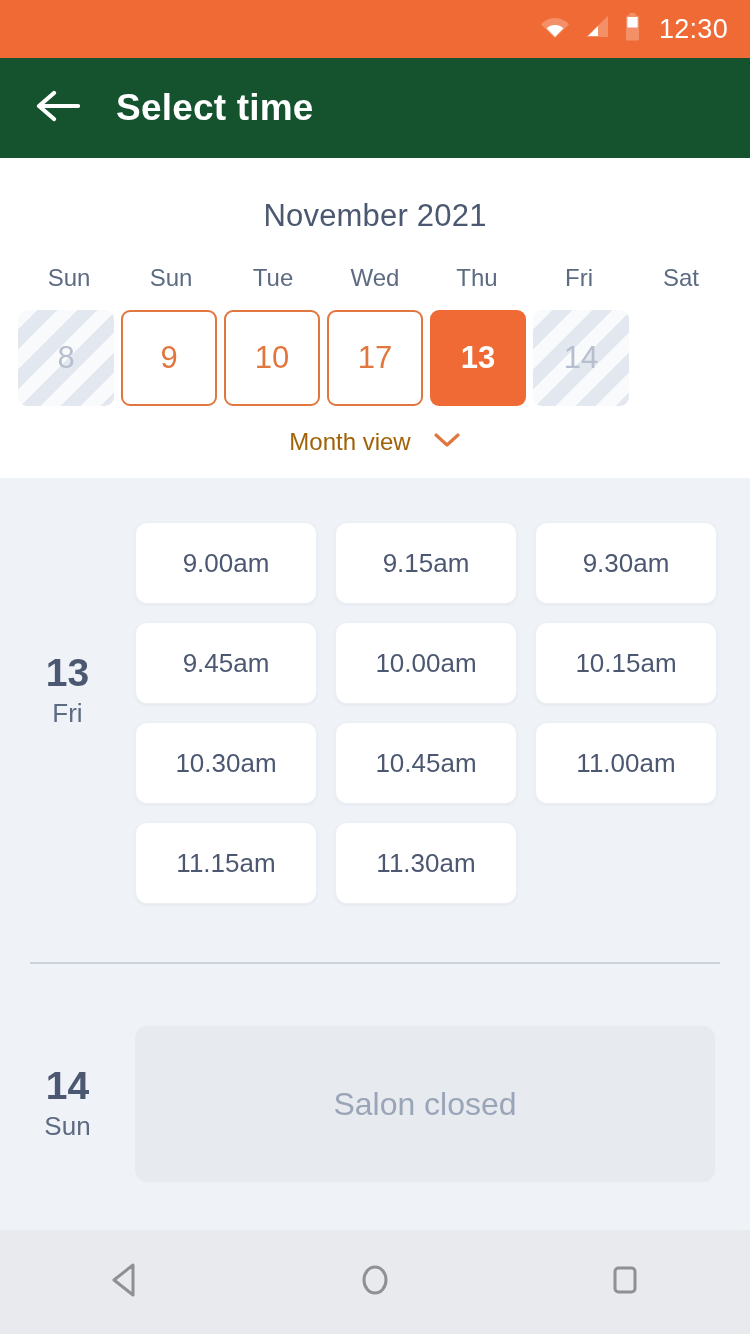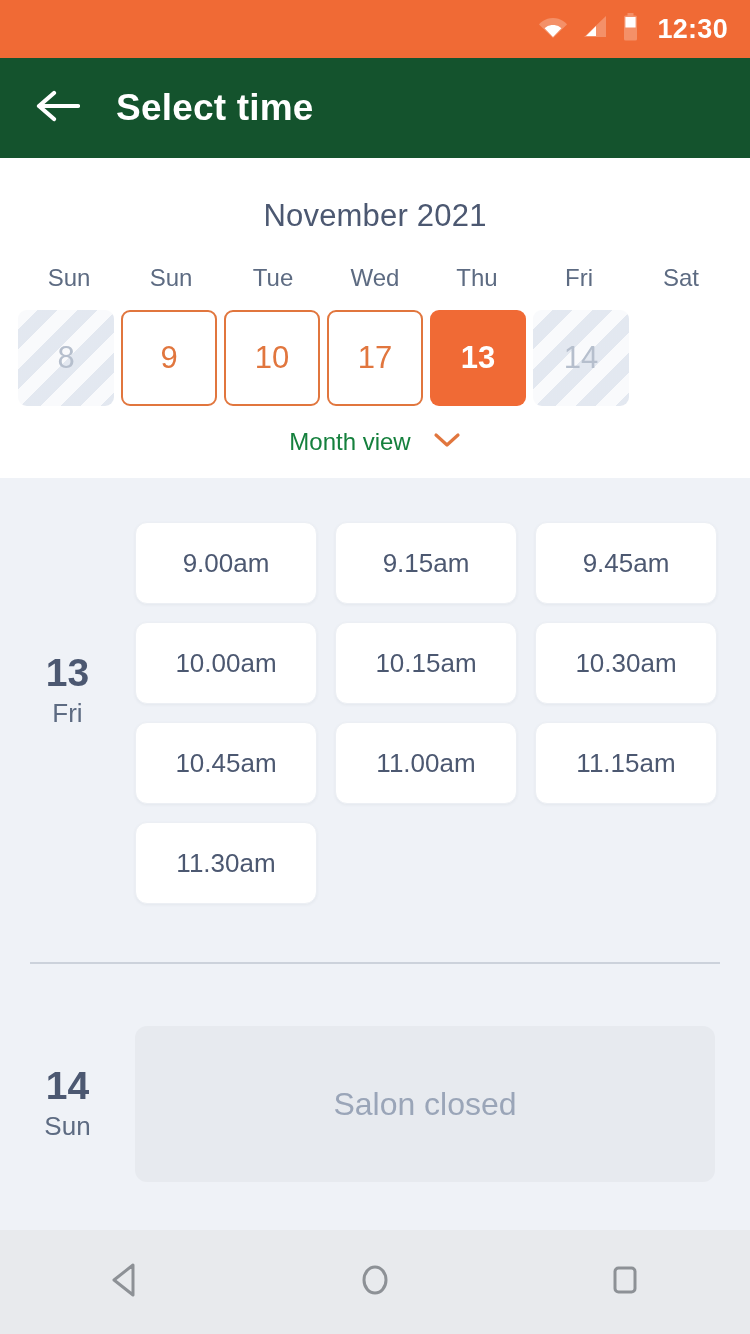--- a/index.html
+++ b/index.html
@@ -13,21 +13,21 @@
 
   
   .statusbar{
     position:absolute; top:0; left:0; width:750px; height:58px;
     background:#f06a35;
     display:flex; align-items:center; justify-content:flex-end;
     padding-right:22px; gap:14px;
   }
   .sb-icon{ display:block; }
   .sb-time{
-    color:#ffffff; font-size:27px; font-weight:bold;
+    color:#ffffff; font-size:27px; font-weight:normal;
     letter-spacing:.3px; margin-left:4px;
   }
 
   
   .appbar{
     position:absolute; top:58px; left:0; width:750px; height:100px;
     background:#14532d;
     display:flex; align-items:center;
   }
   .back-btn{
@@ -76,21 +76,21 @@
   .day.available{
     background:#ffffff; border:2px solid #e1763e; color:#e1763e;
   }
   .day.selected{
     background:#f06a35; color:#ffffff; font-weight:bold;
   }
   .month-view{
     display:flex; align-items:center; justify-content:center;
     gap:22px; margin-top:22px; cursor:pointer;
   }
-  .month-view-label{ color:#15803d; font-size:24px; }
+  .month-view-label{ color:#a16207; font-size:24px; }
 
   
   .content{
     position:absolute; top:478px; left:0; width:750px; height:752px;
     background:#eff2f7; overflow:hidden;
   }
   .day-section{ display:flex; }
   .day-col{
     width:135px; flex:0 0 135px;
     display:flex; flex-direction:column;
@@ -209,20 +209,21 @@
 <div class="content">
 
   <div class="day-section">
     <div class="day-col">
       <div class="day-num">13</div>
       <div class="day-name">Fri</div>
     </div>
     <div class="slots">
       <div class="slot">9.00am</div>
       <div class="slot">9.15am</div>
+      <div class="slot">9.30am</div>
       <div class="slot">9.45am</div>
       <div class="slot">10.00am</div>
       <div class="slot">10.15am</div>
       <div class="slot">10.30am</div>
       <div class="slot">10.45am</div>
       <div class="slot">11.00am</div>
       <div class="slot">11.15am</div>
       <div class="slot">11.30am</div>
     </div>
   </div>

